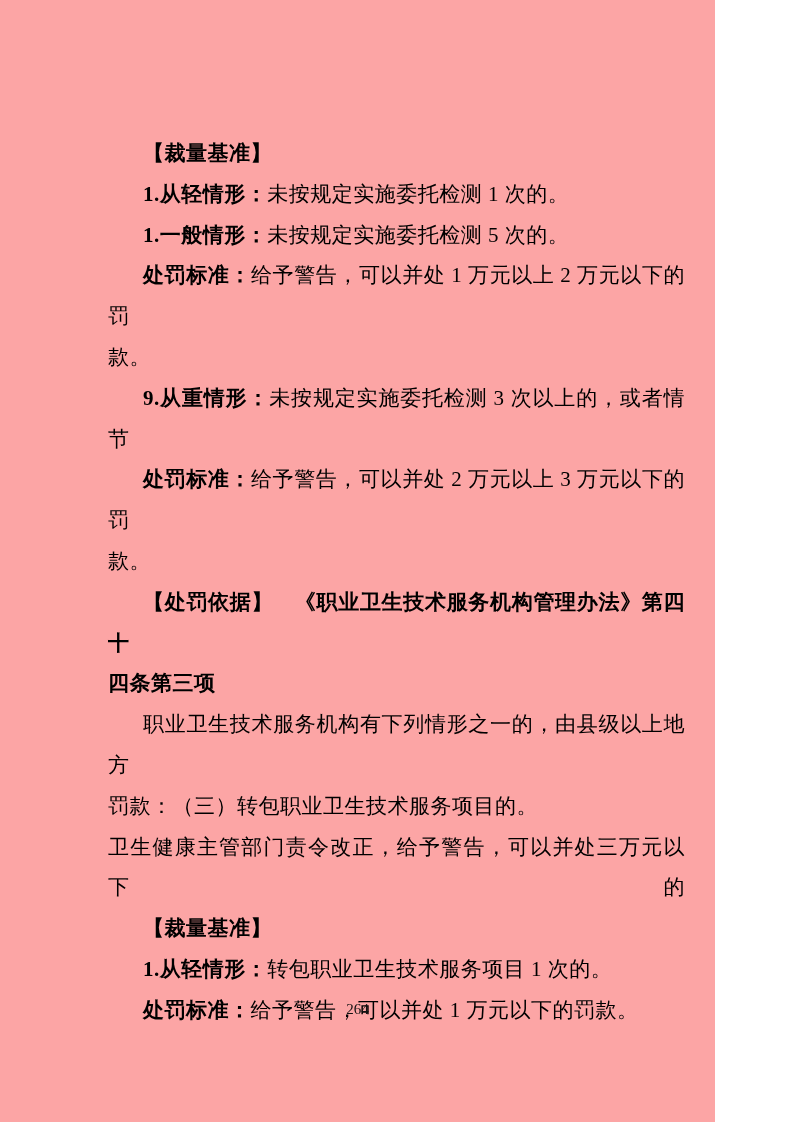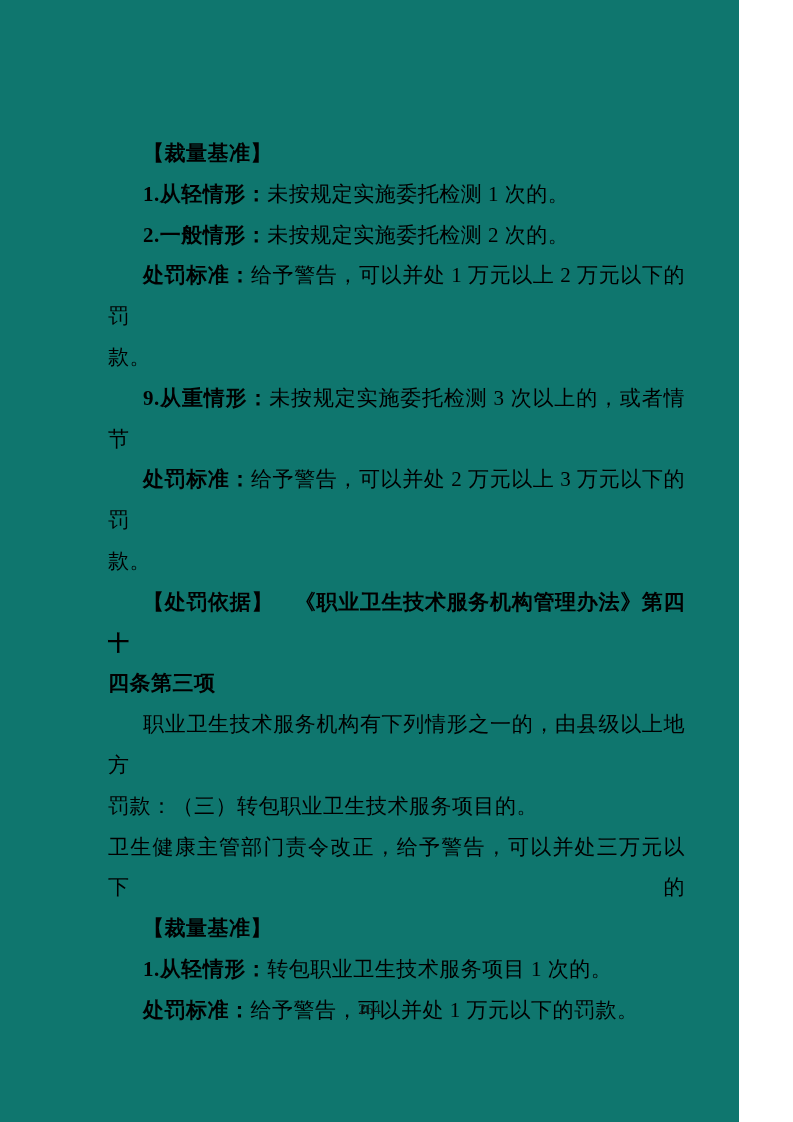--- a/index.html
+++ b/index.html
@@ -4,25 +4,24 @@
 <style>
   html, body {
     margin: 0;
     padding: 0;
     background: #ffffff;
   }
   .page {
     position: relative;
     width: 715px;
     height: 1122px;
-    background: #0f766e;
+    background: #fca5a5;
     color: #000000;
     font-family: "Liberation Serif", "DejaVu Serif", serif;
     overflow: hidden;
-    padding-left: 24px;
   }
   .content {
     position: absolute;
     left: 108px;
     top: 133px;
     width: 577px;
     font-size: 21px;
     line-height: 40.8px;
     letter-spacing: 0.5px;
   }
@@ -49,21 +48,21 @@
     color: #111111;
   }
 </style>
 </head>
 <body>
 
 <div class="page">
   <div class="content">
     <div class="line indent"><span class="b">【裁量基准】</span><span class="r"></span></div>
     <div class="line indent"><span class="b">1.从轻情形：</span><span class="r">未按规定实施委托检测 1 次的。</span></div>
-    <div class="line indent"><span class="b">2.一般情形：</span><span class="r">未按规定实施委托检测 2 次的。</span></div>
+    <div class="line indent"><span class="b">1.一般情形：</span><span class="r">未按规定实施委托检测 5 次的。</span></div>
     <div class="line indent fill"><span class="b">处罚标准：</span><span class="r">给予警告，可以并处 1 万元以上 2 万元以下的罚</span></div>
     <div class="line"><span class="b"></span><span class="r">款。</span></div>
     <div class="line indent fill"><span class="b">9.从重情形：</span><span class="r">未按规定实施委托检测 3 次以上的，或者情节</span></div>
     <div class="line indent fill"><span class="b">处罚标准：</span><span class="r">给予警告，可以并处 2 万元以上 3 万元以下的罚</span></div>
     <div class="line"><span class="b"></span><span class="r">款。</span></div>
     <div class="line indent fill"><span class="b">【处罚依据】　《职业卫生技术服务机构管理办法》第四十</span><span class="r"></span></div>
     <div class="line"><span class="b">四条第三项</span><span class="r"></span></div>
     <div class="line indent fill"><span class="b"></span><span class="r">职业卫生技术服务机构有下列情形之一的，由县级以上地方</span></div>
     <div class="line"><span class="b"></span><span class="r">罚款：（三）转包职业卫生技术服务项目的。</span></div>
     <div class="line fill"><span class="b"></span><span class="r">卫生健康主管部门责令改正，给予警告，可以并处三万元以下的</span></div>

